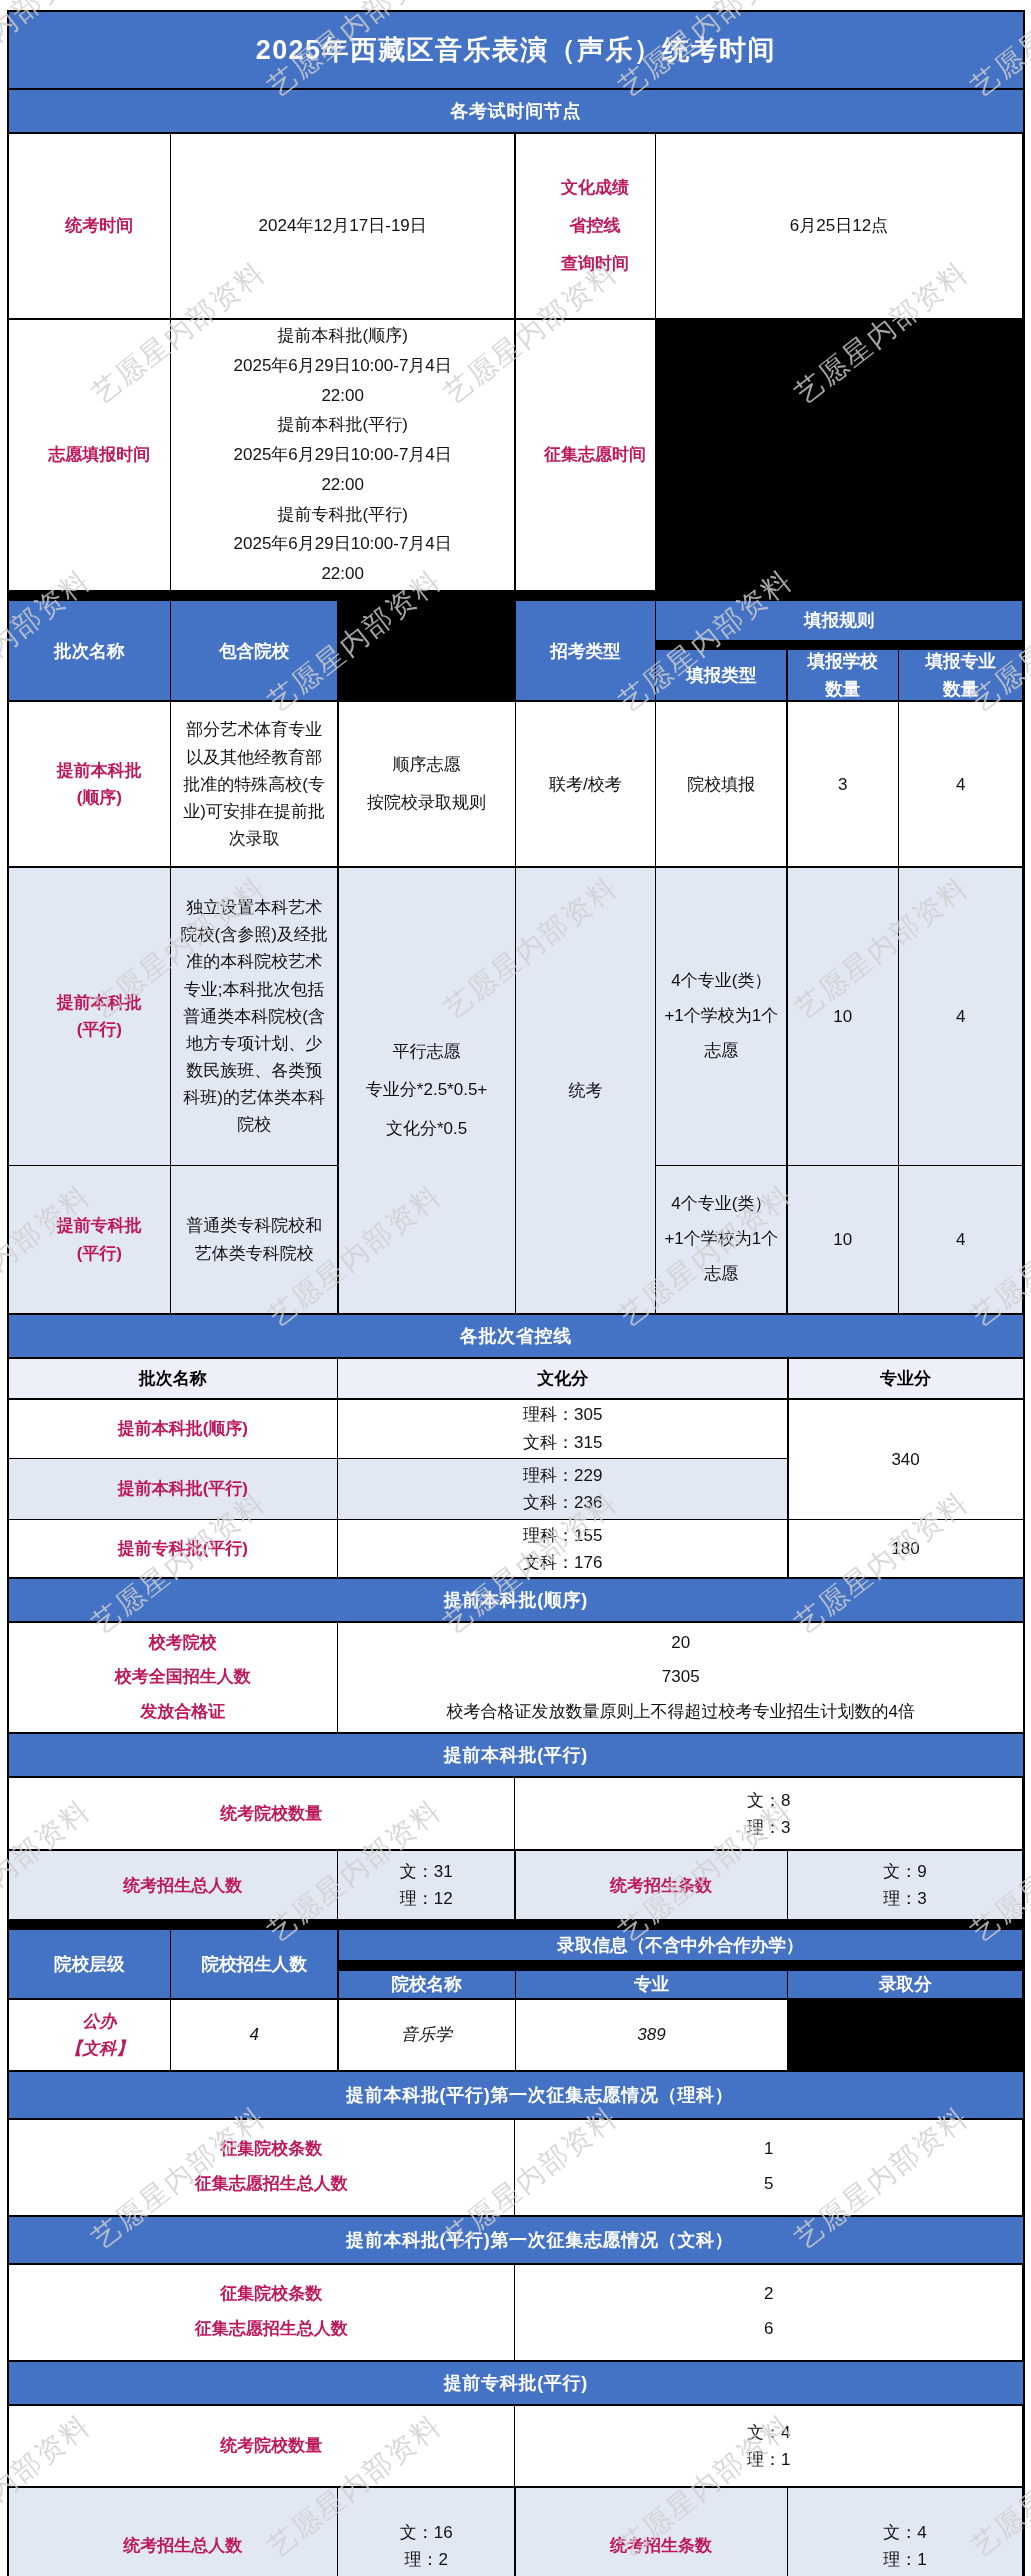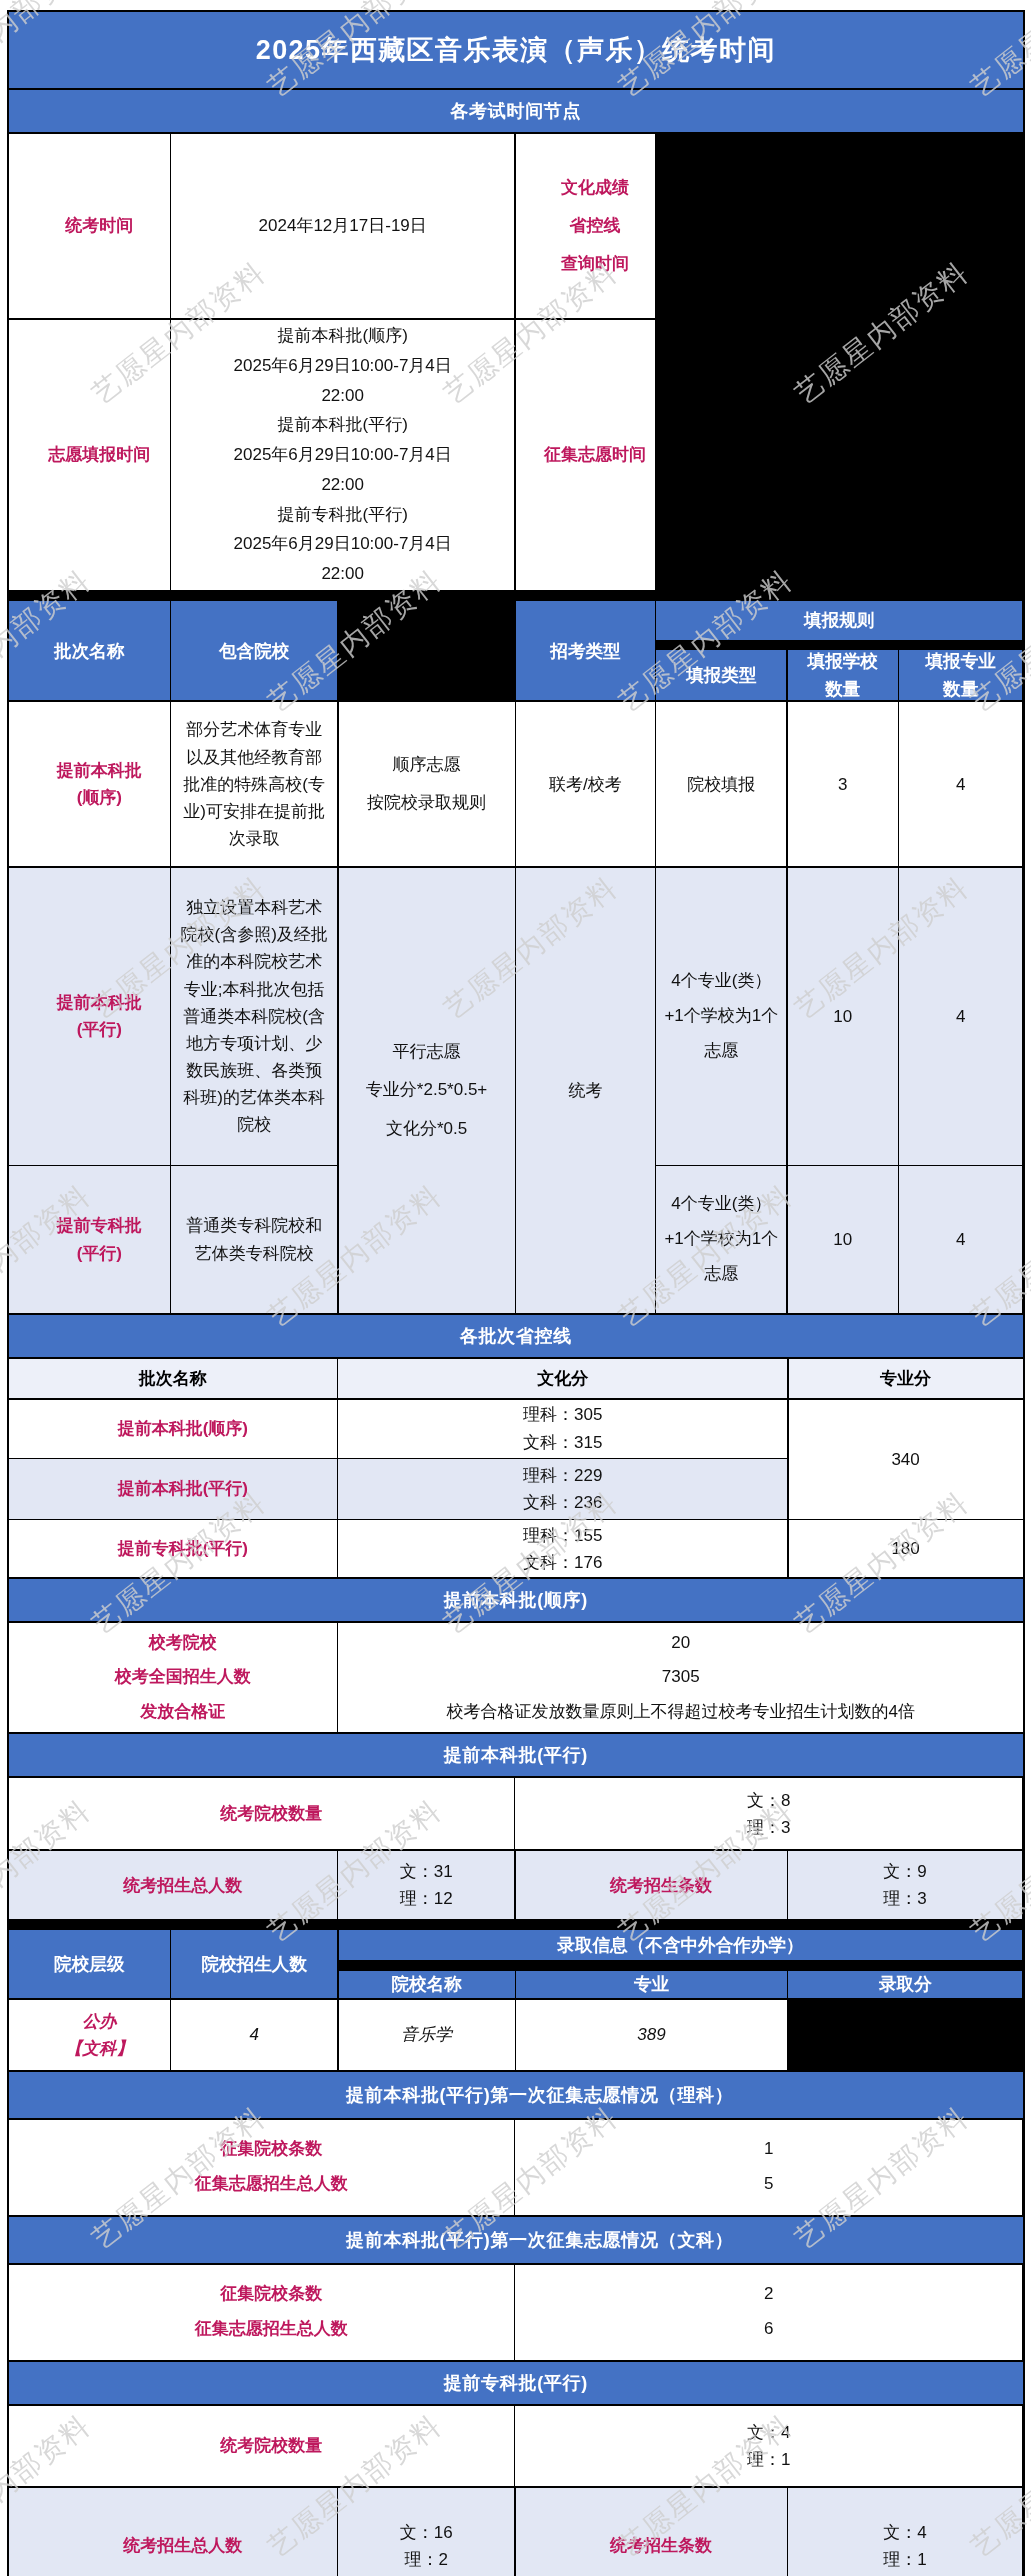--- a/index.html
+++ b/index.html
@@ -33,20 +33,21 @@
     <div class="bar title">2025年西藏区音乐表演（声乐）统考时间</div>
 
     <div class="bar">各考试时间节点</div>
 
     <div class="grid" style="grid-template-columns:161px 343px 139px 366px;grid-template-rows:184px;">
       <div class="cell b">统考时间</div>
       <div class="cell">2024年12月17日-19日</div>
       <div class="cell b pre lh22">文化成绩
 省控线
 查询时间</div>
+      <div class="cell">6月25日12点</div>
     </div>
 
     <div class="grid" style="grid-template-columns:161px 343px 139px 366px;grid-template-rows:270px;">
       <div class="cell b">志愿填报时间</div>
       <div class="cell pre lh17">提前本科批(顺序)
 2025年6月29日10:00-7月4日
 22:00
 提前本科批(平行)
 2025年6月29日10:00-7月4日
 22:00

